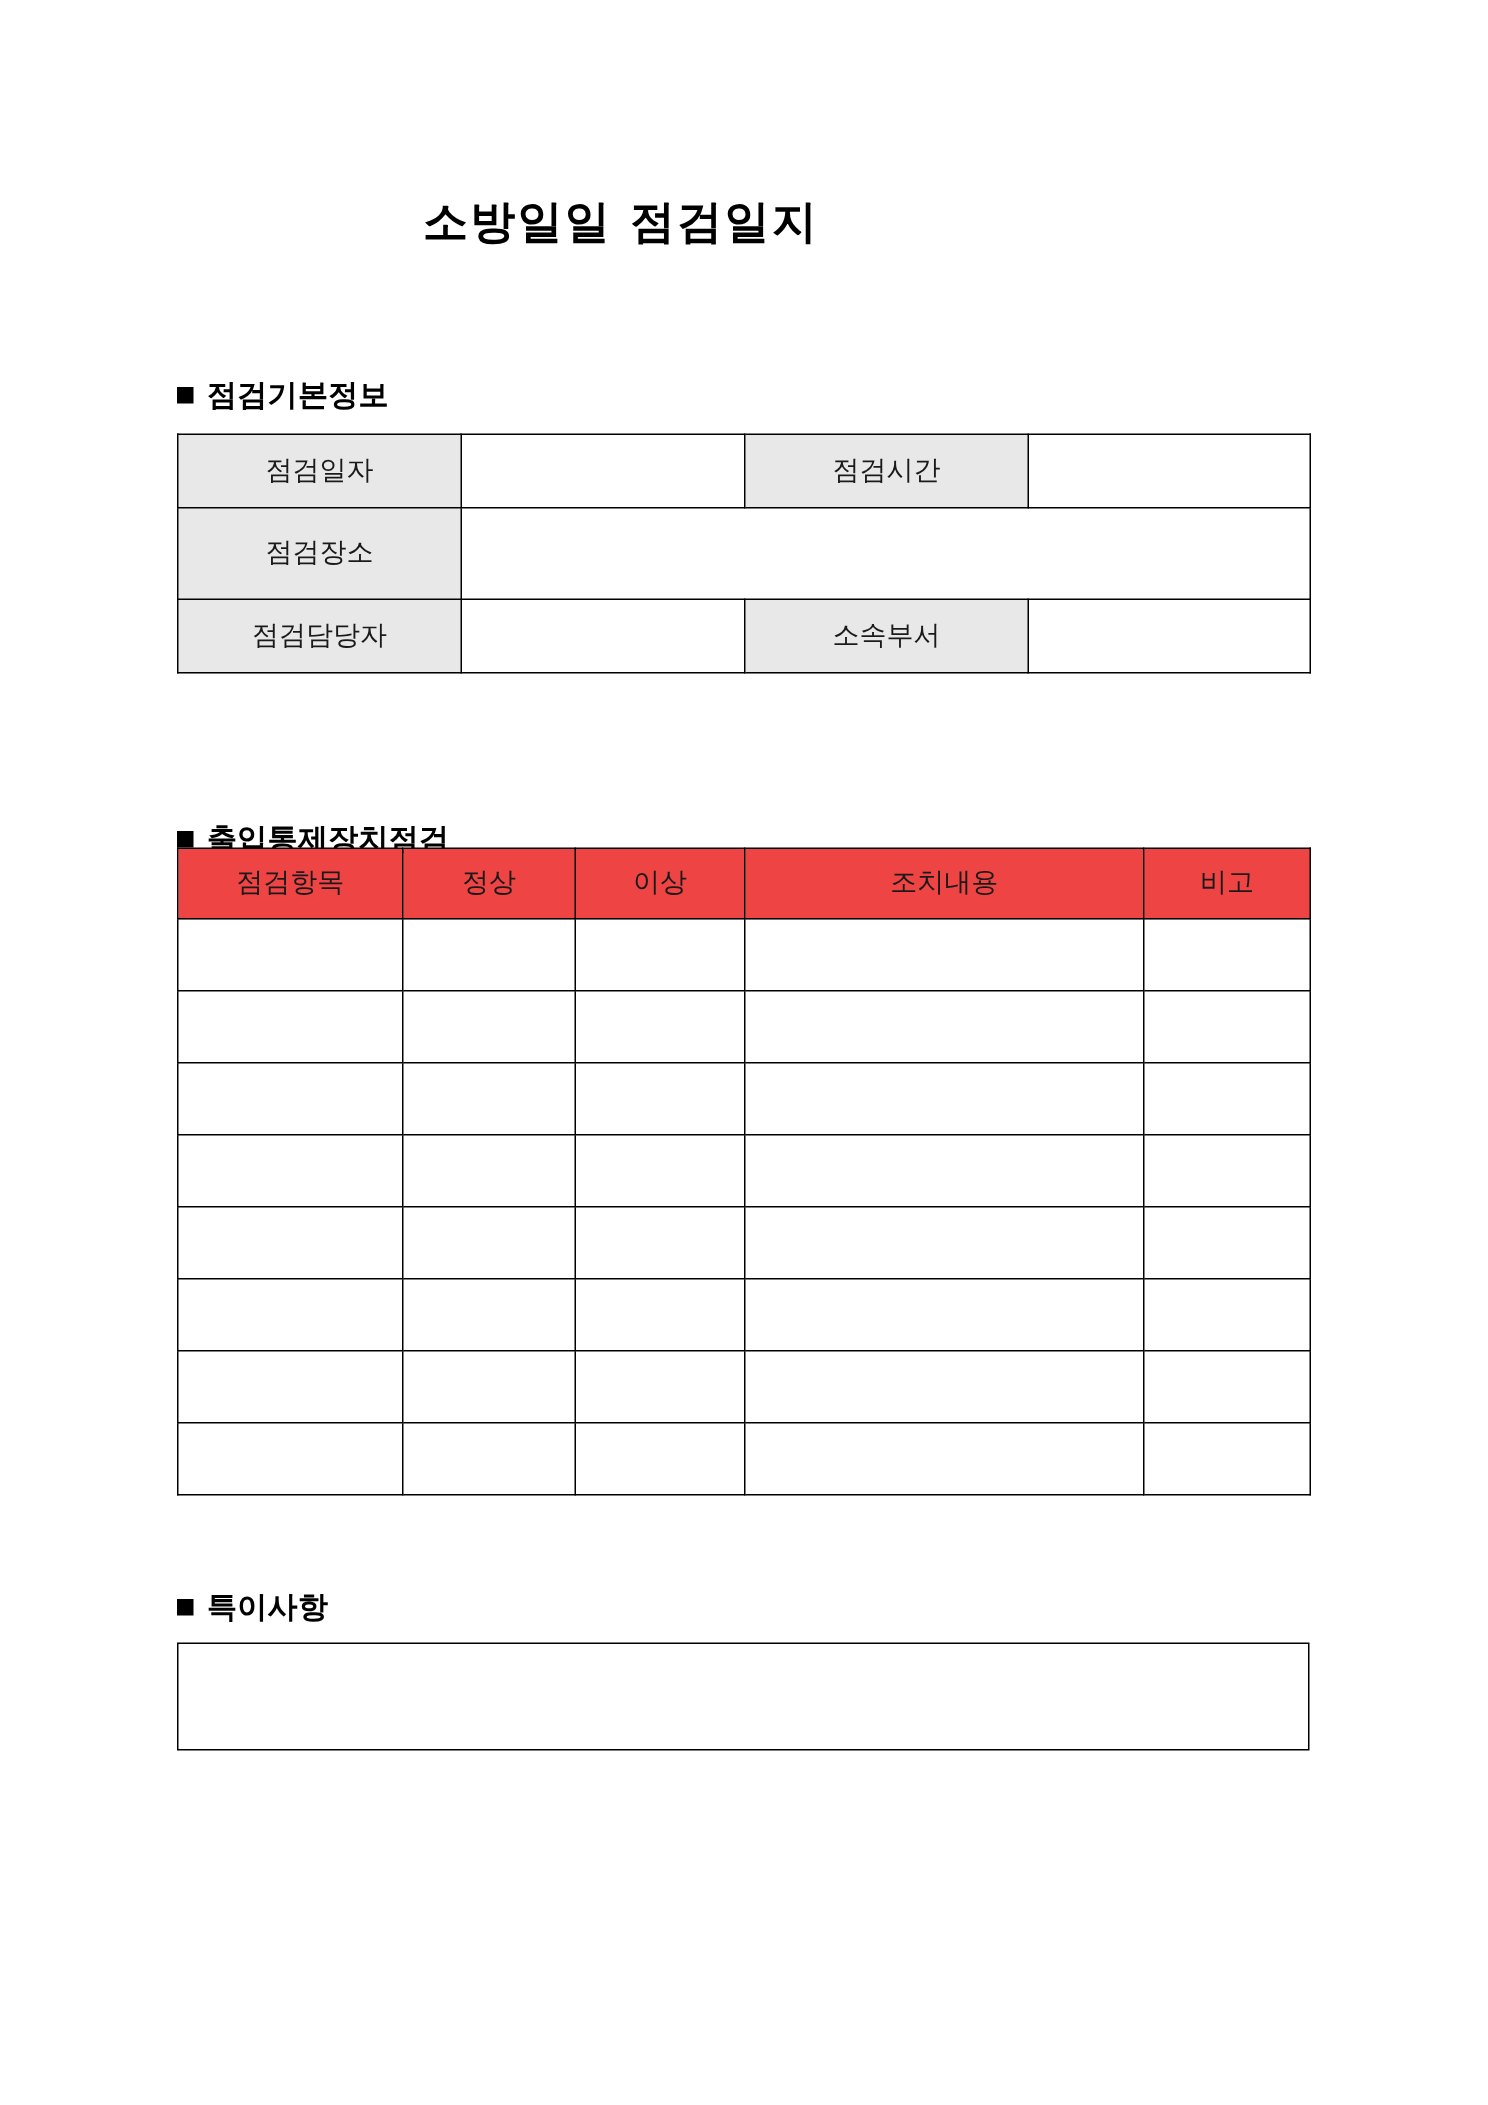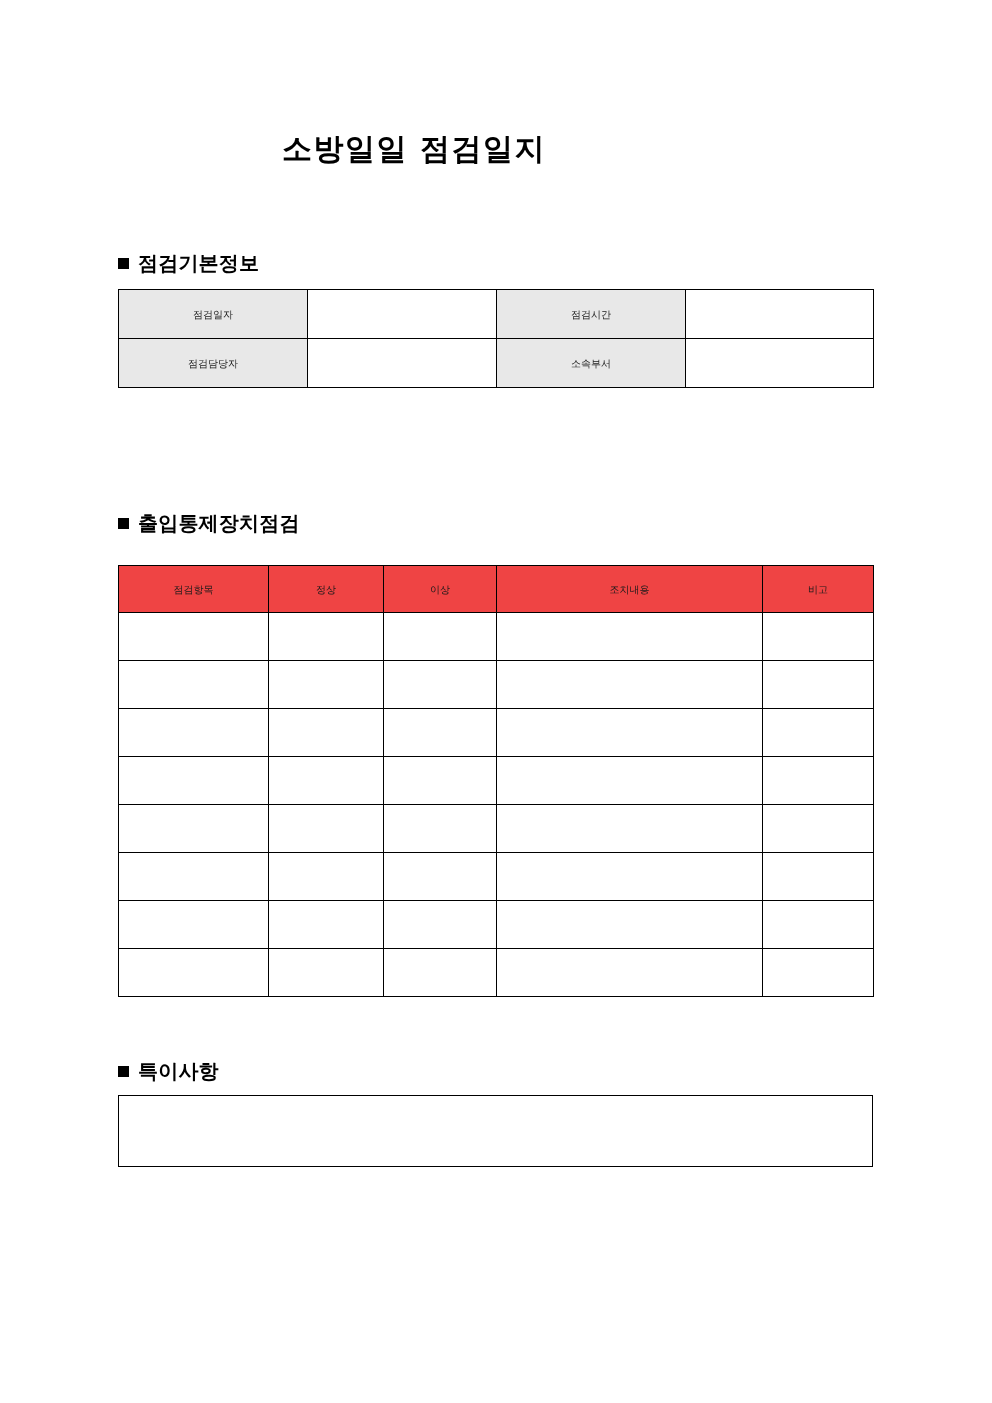--- a/index.html
+++ b/index.html
@@ -50,29 +50,29 @@
   }
   .section-heading .marker {
     display: inline-block;
     width: 11px;
     height: 11px;
     background: #000000;
     margin-right: 9px;
     flex: none;
   }
   #sec-basic   { top: 250px; }
-  #sec-access  { top: 510px; }
+  #sec-access  { top: 546px; }
   #sec-notes   { top: 1058px; }
 
   
   table.grid {
     position: absolute;
     border-collapse: collapse;
     table-layout: fixed;
-    font-size: 10px;
+    font-size: 18px;
   }
   table.grid td {
     border: 1px solid #000000;
     text-align: center;
     vertical-align: middle;
     padding: 0 4px;
     font-weight: normal;
     color: #1a1a1a;
     line-height: 1.3;
   }
@@ -137,20 +137,24 @@
       <col style="width:189px">
       <col style="width:189px">
       <col style="width:188px">
     </colgroup>
     <tbody>
       <tr>
         <td class="label">점검일자</td>
         <td class="blank"></td>
         <td class="label">점검시간</td>
         <td class="blank"></td>
+      </tr>
+      <tr class="tall">
+        <td class="label">점검장소</td>
+        <td class="blank" colspan="3"></td>
       </tr>
       <tr>
         <td class="label">점검담당자</td>
         <td class="blank"></td>
         <td class="label">소속부서</td>
         <td class="blank"></td>
       </tr>
     </tbody>
   </table>
 

